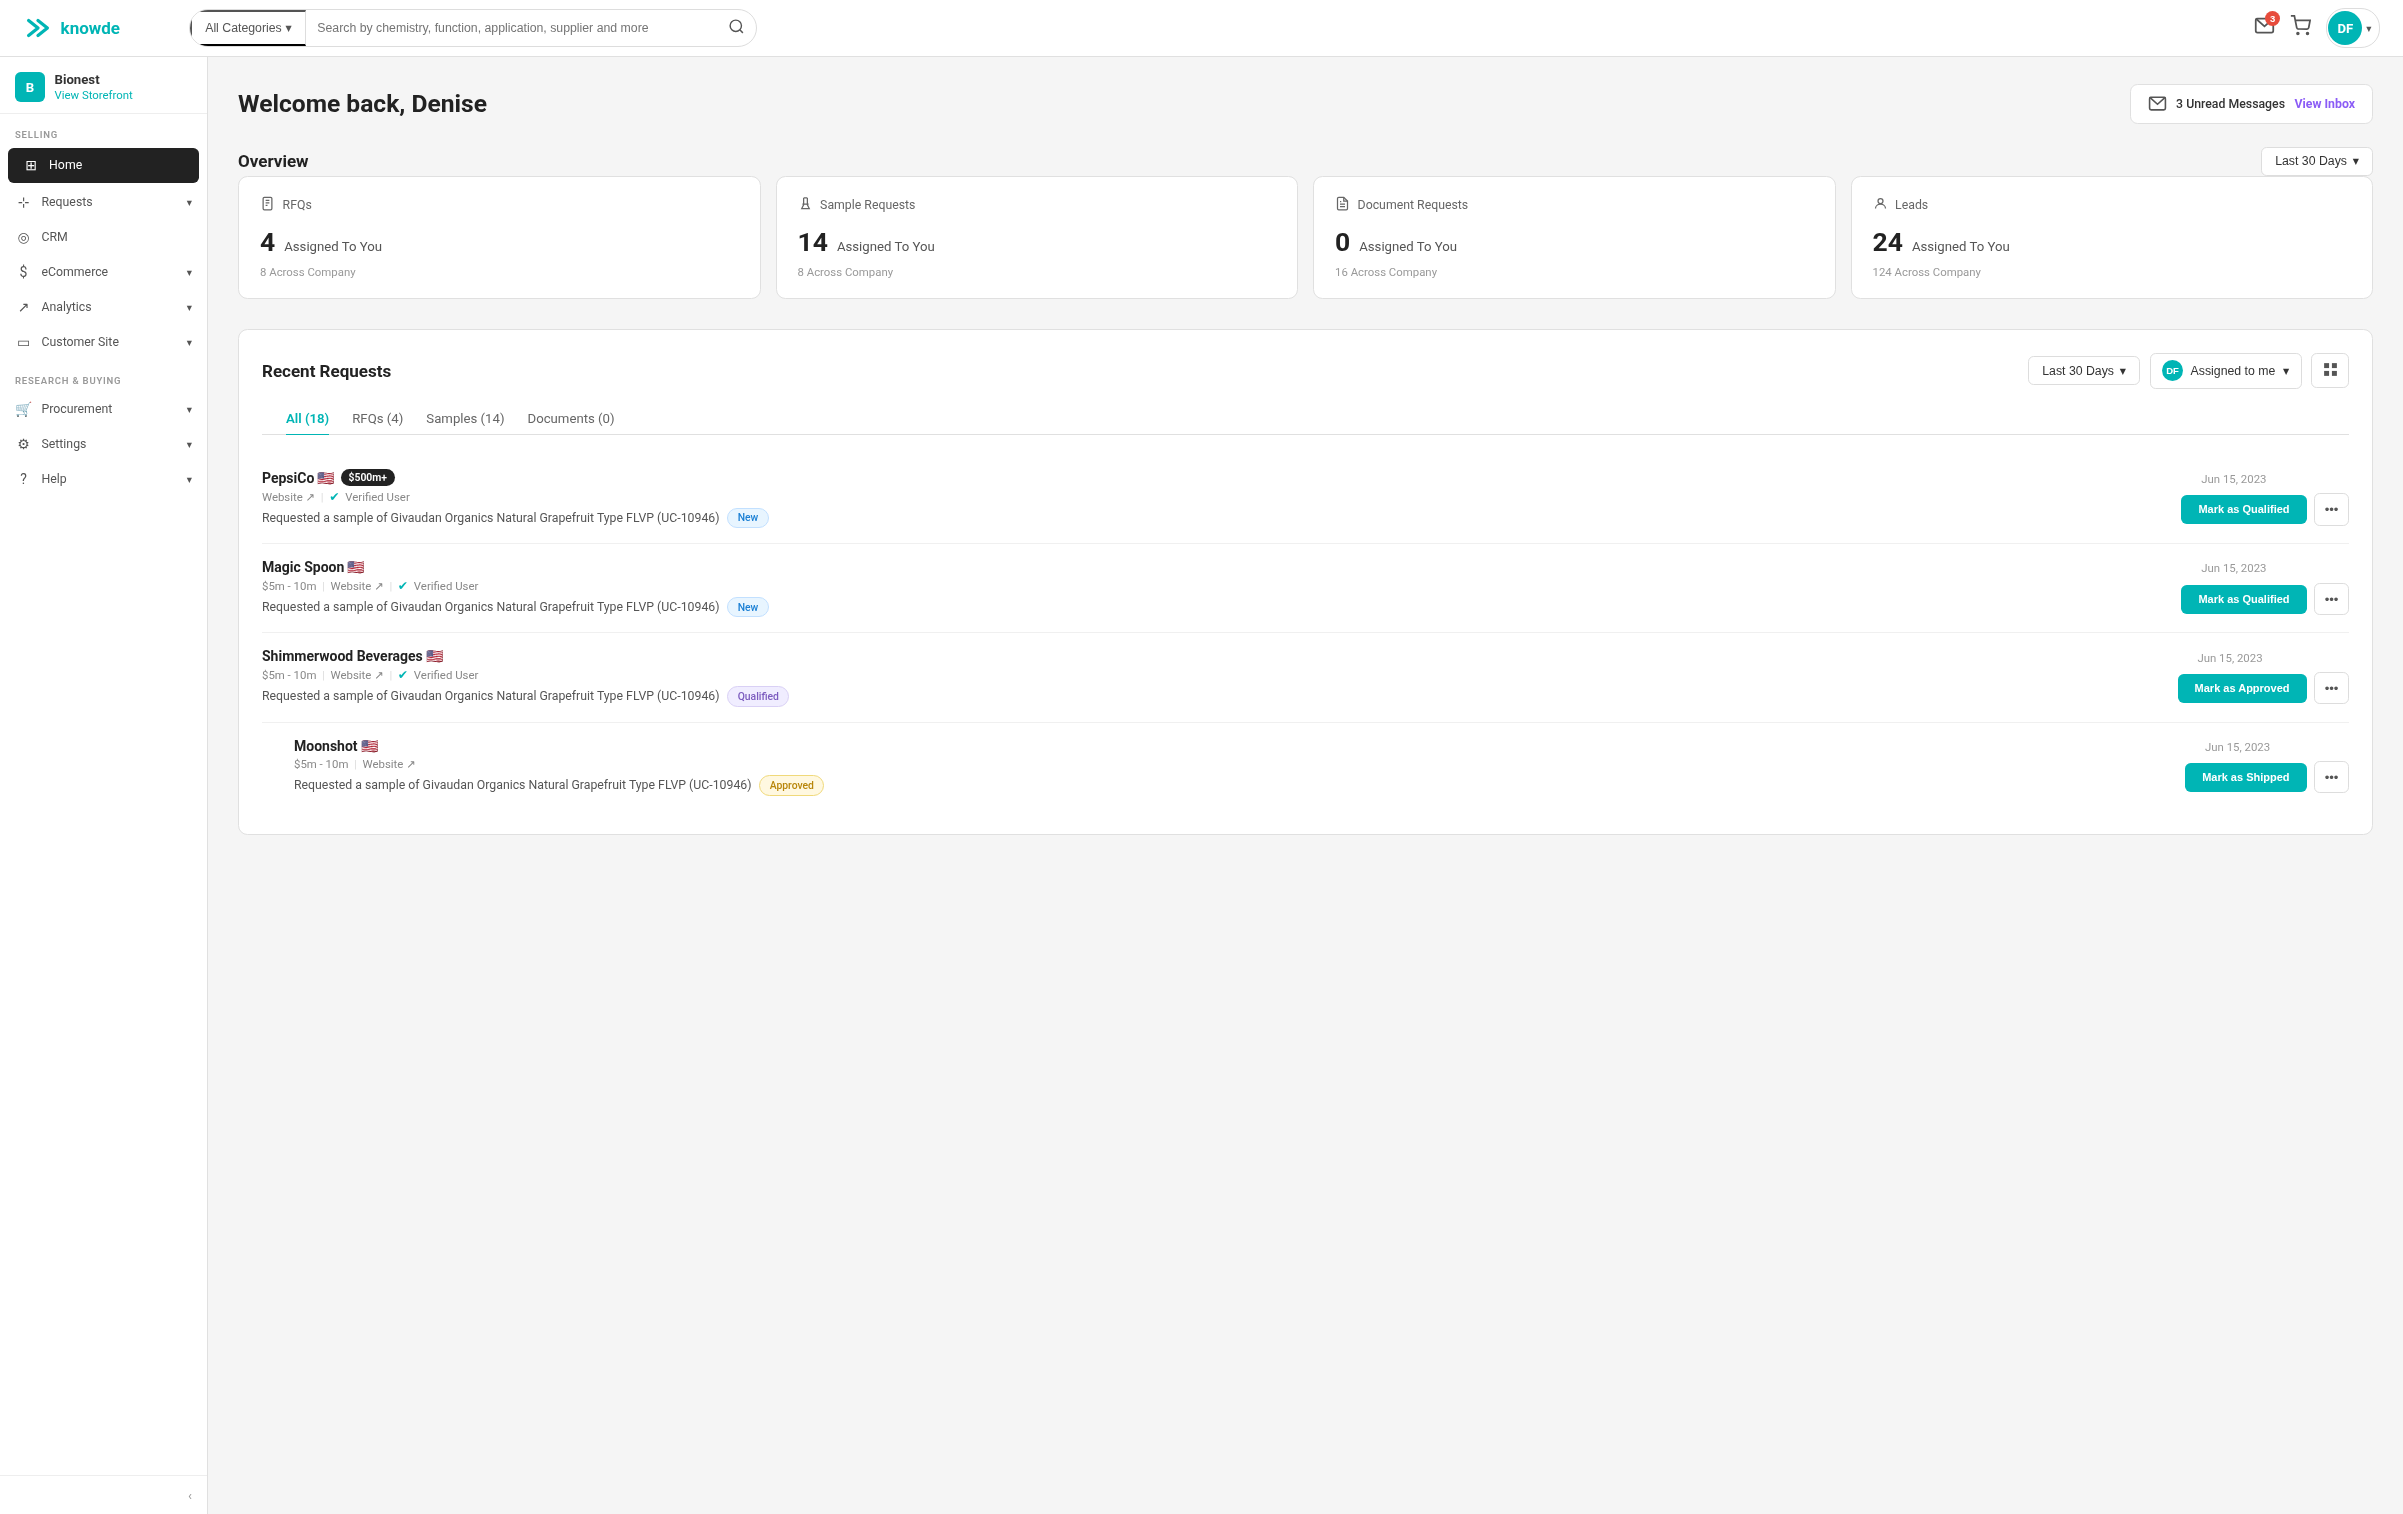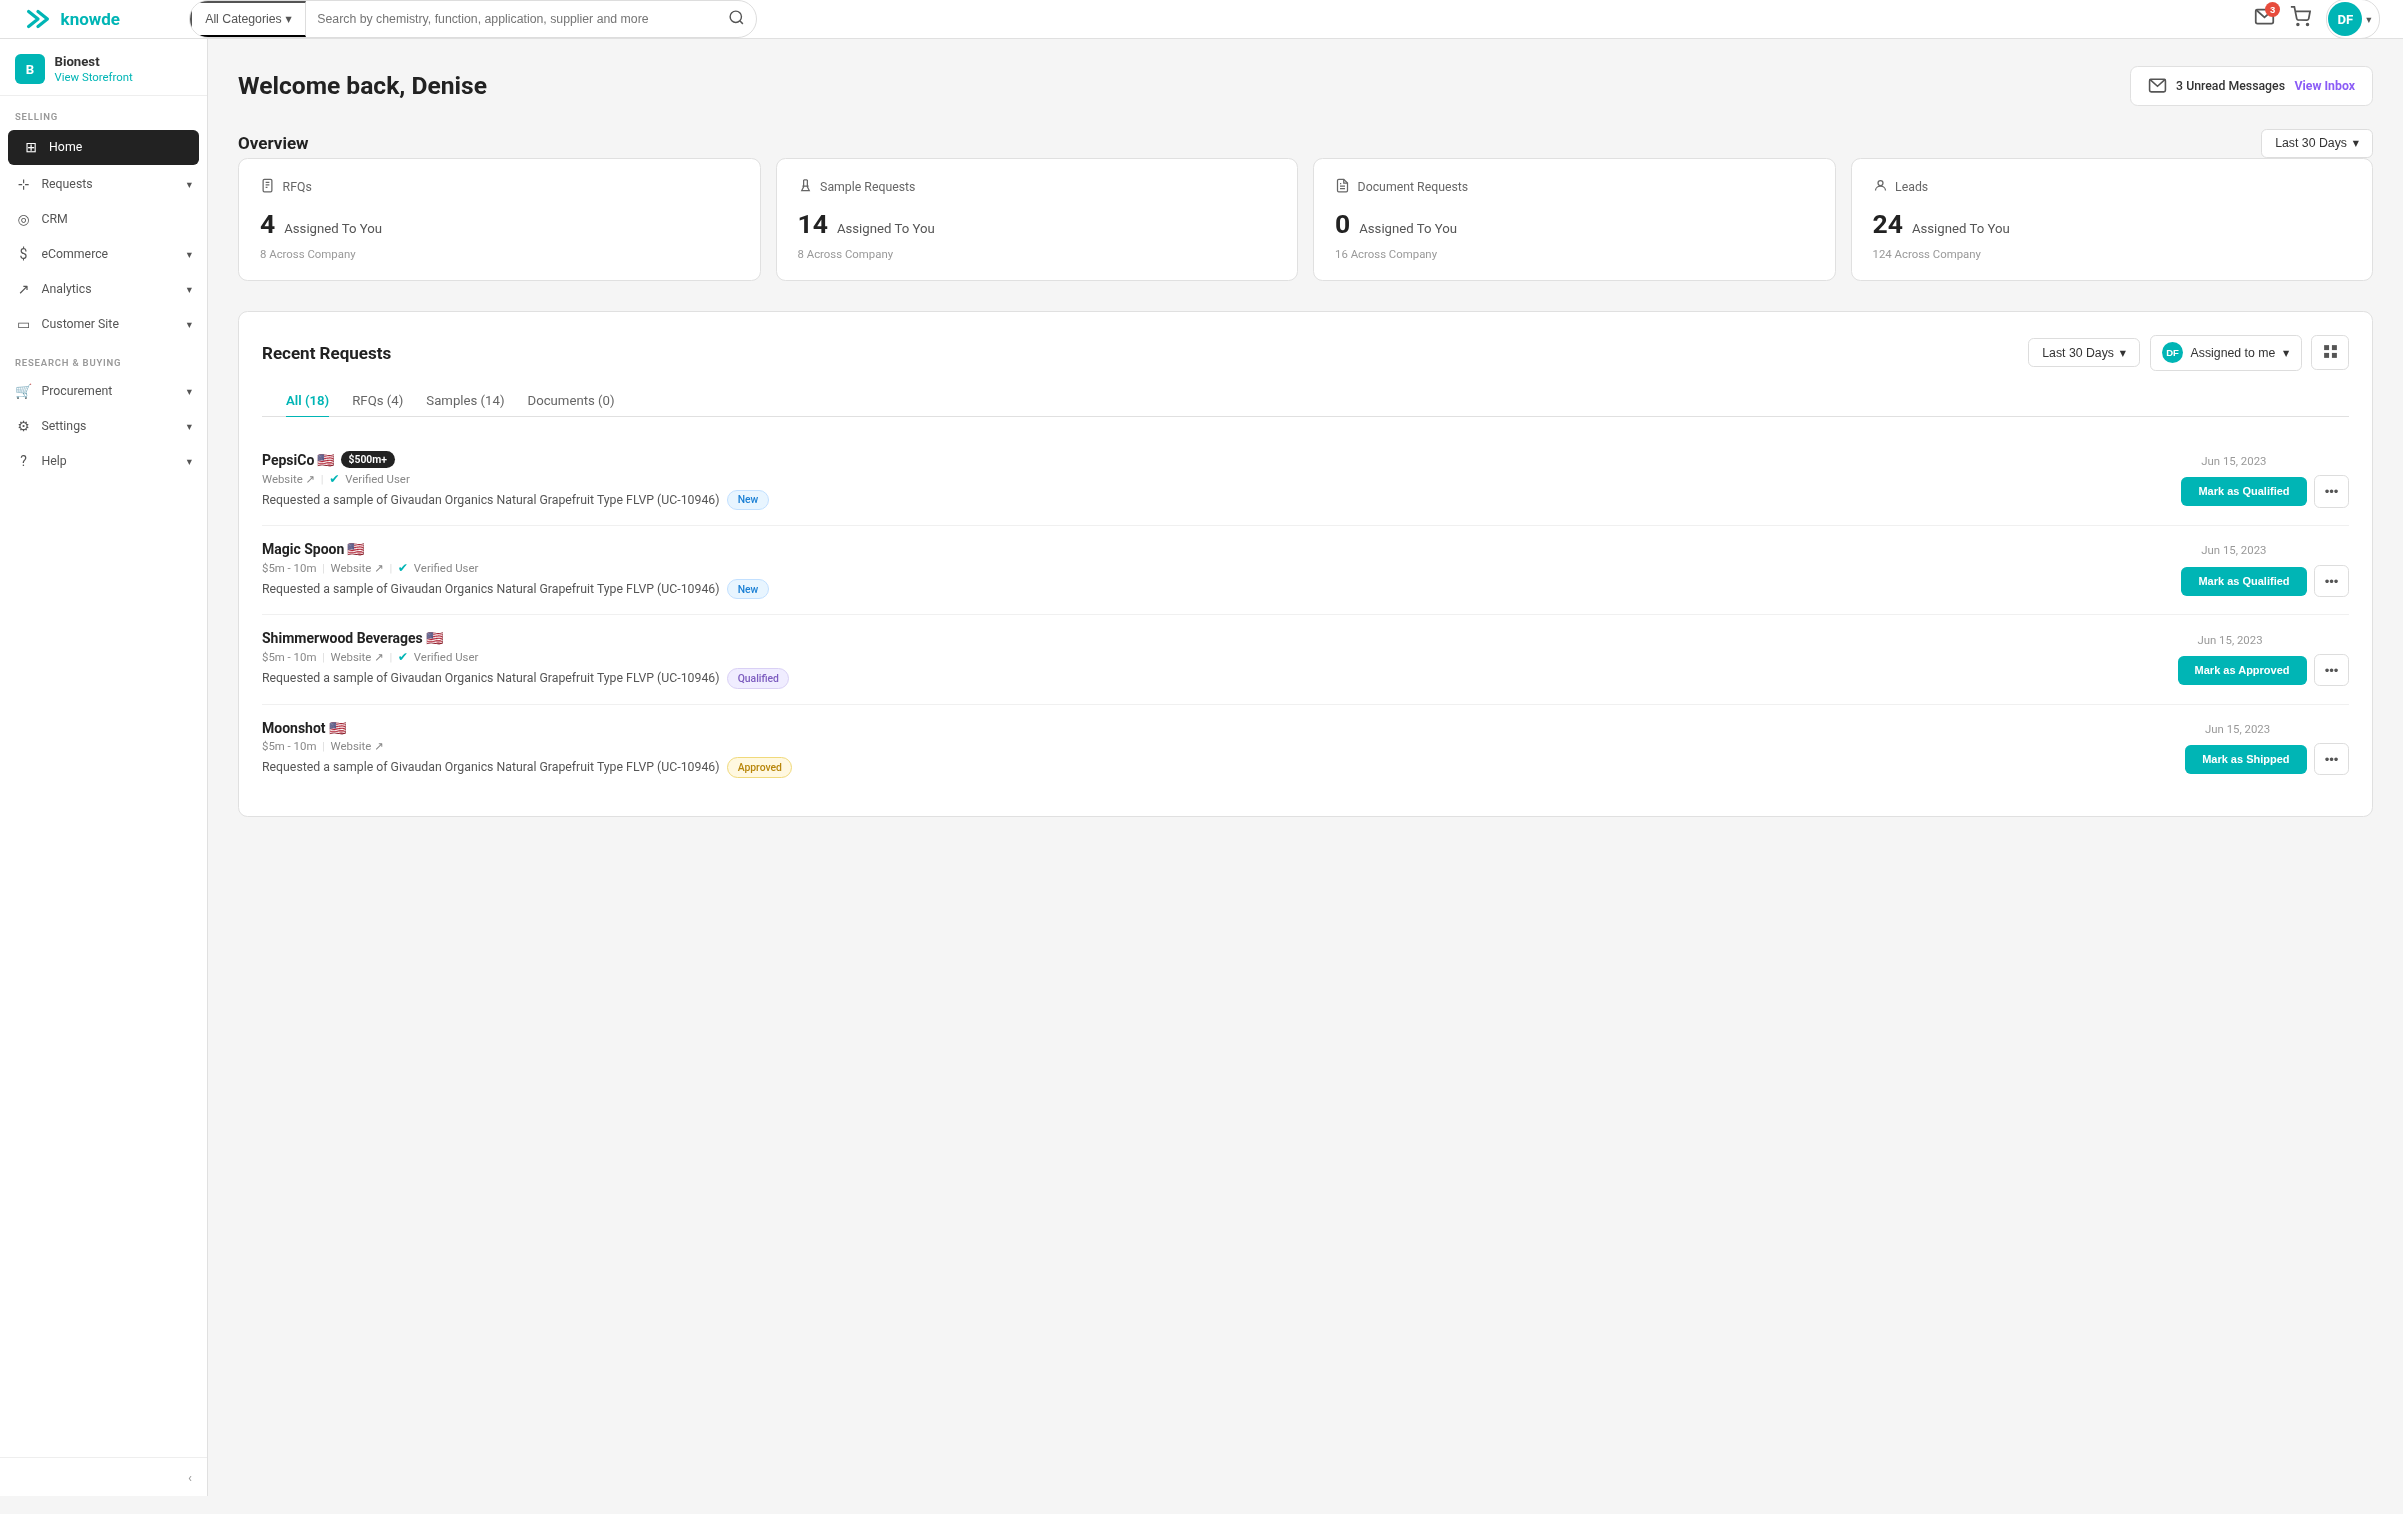--- a/index.html
+++ b/index.html
@@ -5,21 +5,21 @@
     * { box-sizing: border-box; margin: 0; padding: 0; }
     body { font-family: -apple-system, BlinkMacSystemFont, 'Segoe UI', Roboto, sans-serif; background: #f5f5f5; color: #333; font-size: 13.2px; }
 
     
     .top-nav {
       background: #fff;
       border-bottom: 0.9px solid #e0e0e0;
       display: flex;
       align-items: center;
       padding: 0 23px;
-      height: 39px;
+      height: 57px;
       gap: 15px;
       position: sticky;
       top: 0;
       z-index: 100;
     }
     .logo-area {
       display: flex;
       align-items: center;
       gap: 7.6px;
       min-width: 151px;
@@ -388,21 +388,21 @@
 
     
     .request-item {
       padding: 15px 0;
       border-bottom: 0.9px solid #f0f0f0;
       display: flex;
       align-items: center;
       justify-content: space-between;
       gap: 15px;
     }
-    .request-item:last-child { border-bottom: none; }
+    .request-item:last-child { border-bottom: none; margin-left: 32px; }
     .request-info { flex: 1; }
     .request-company {
       font-size: 14px;
       font-weight: 700;
       color: #222;
       display: flex;
       align-items: center;
       gap: 5.7px;
       margin-bottom: 3.8px;
     }

